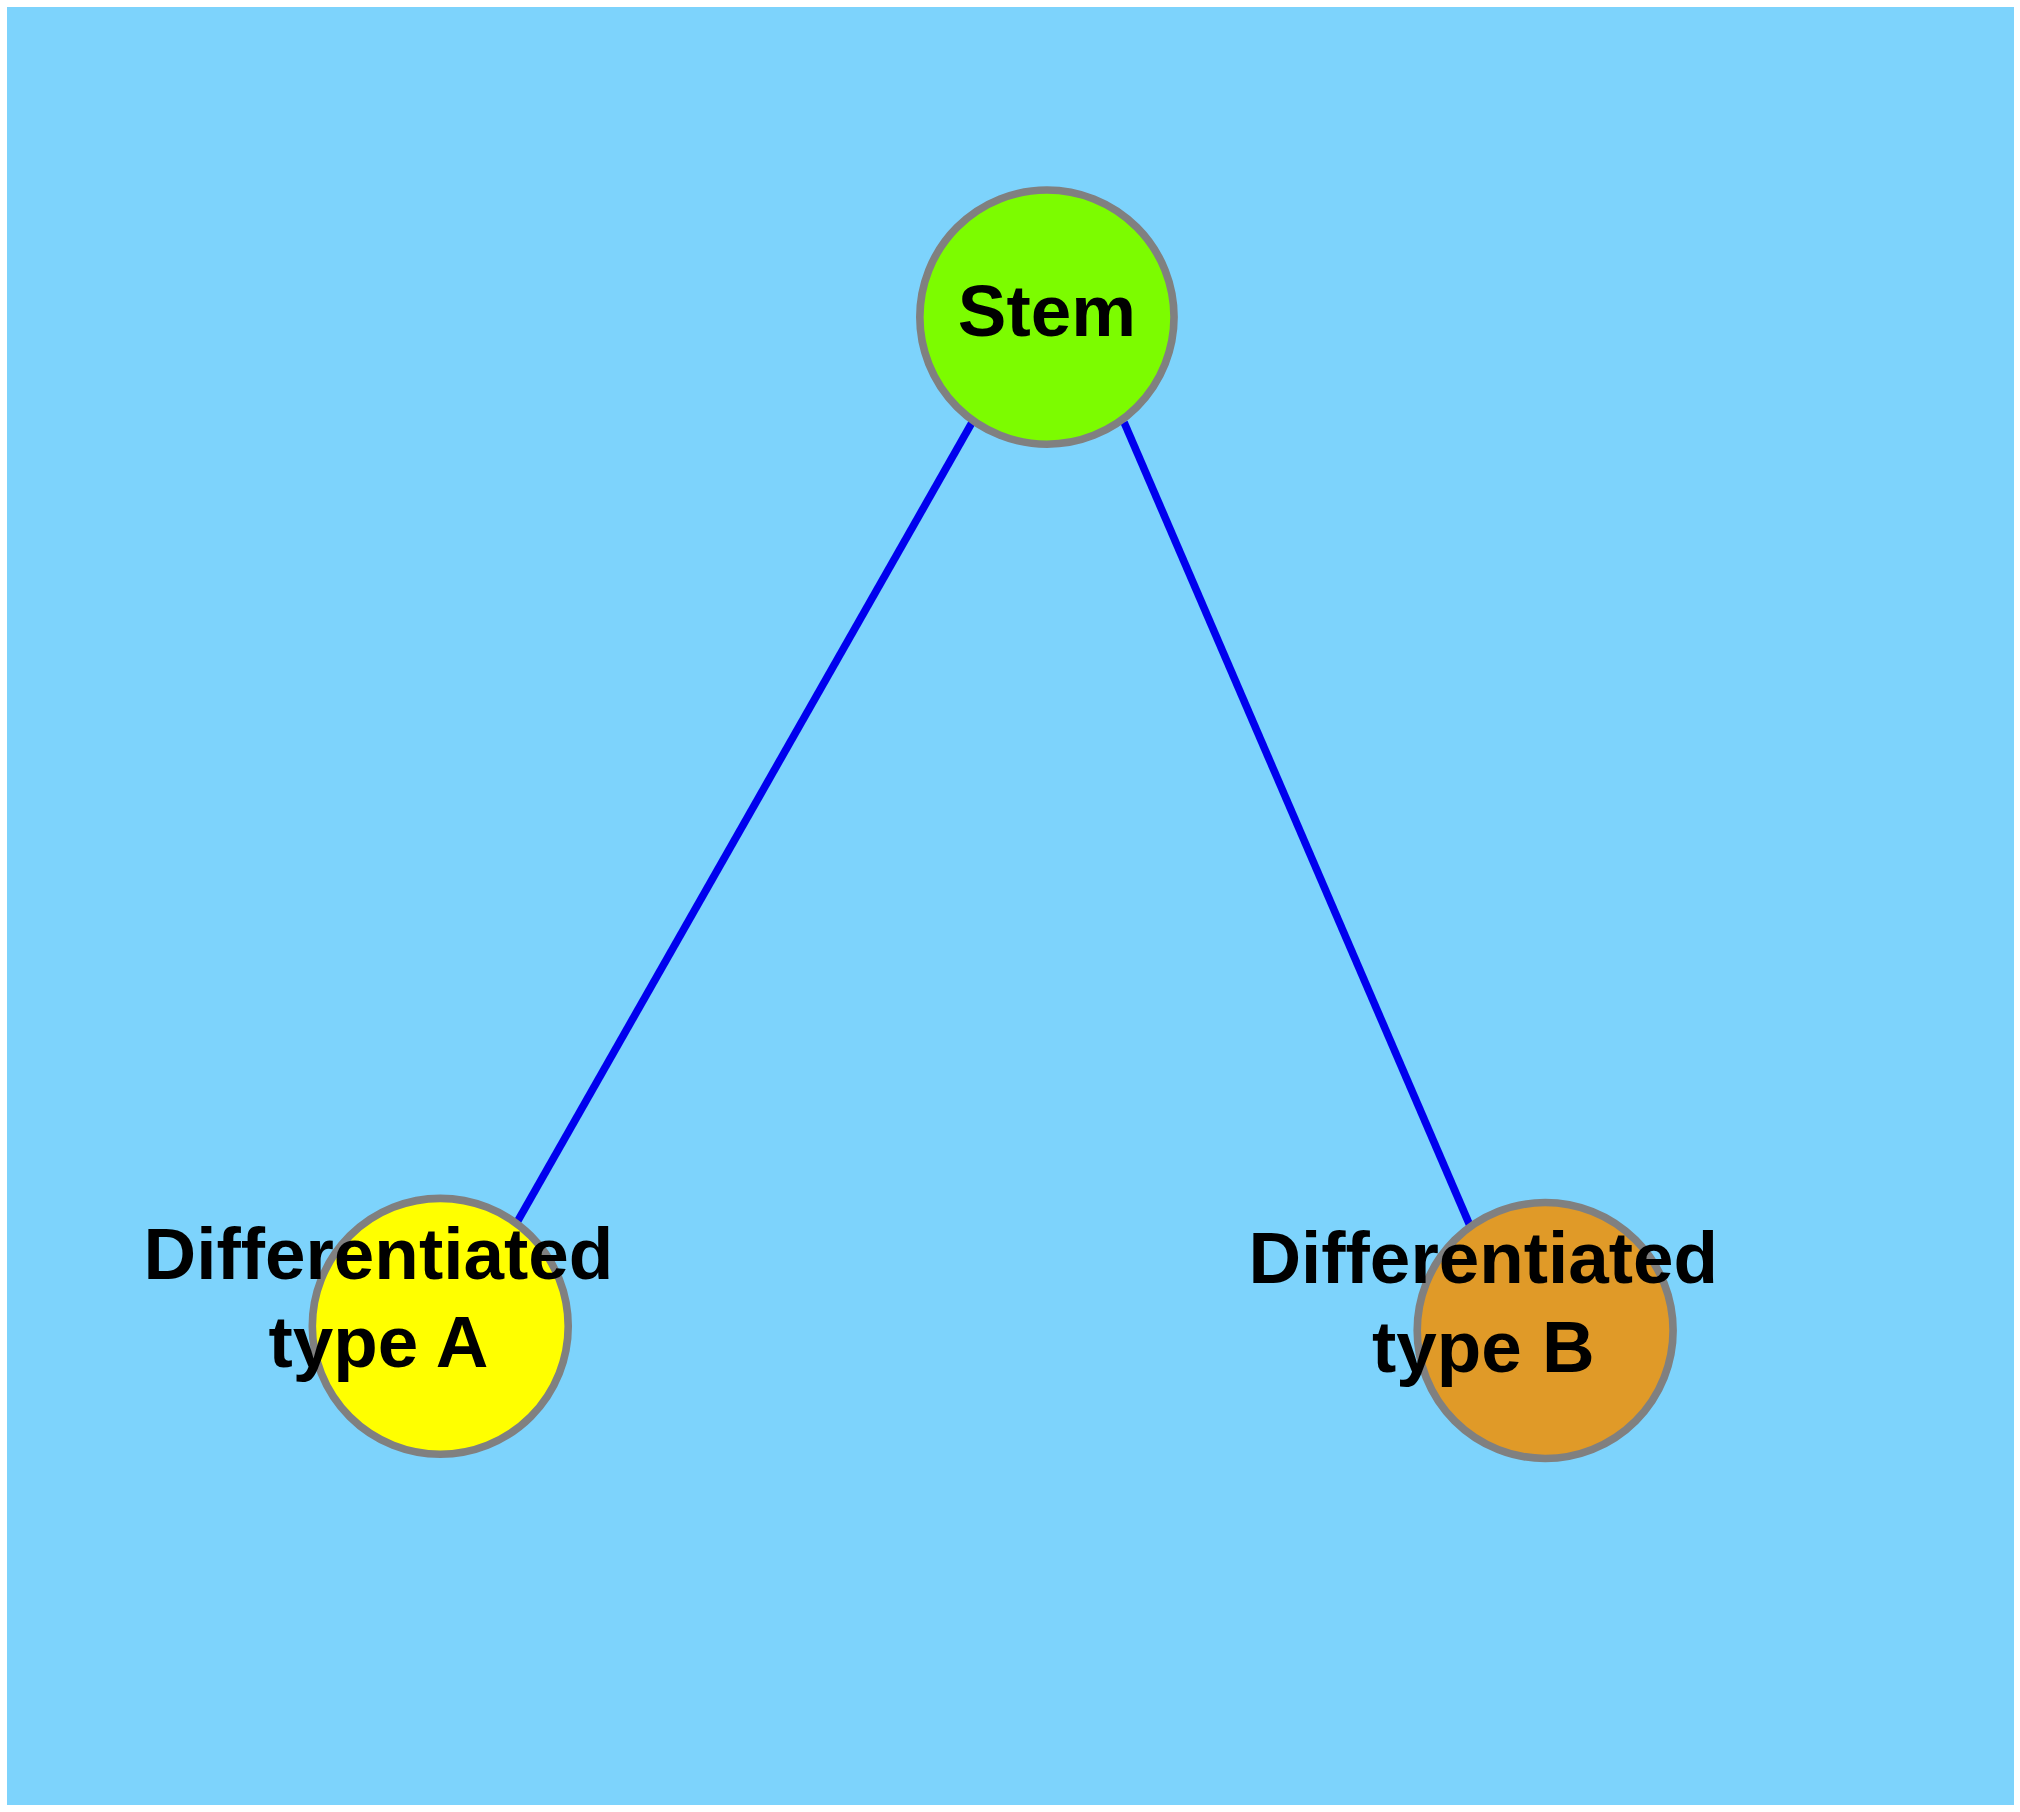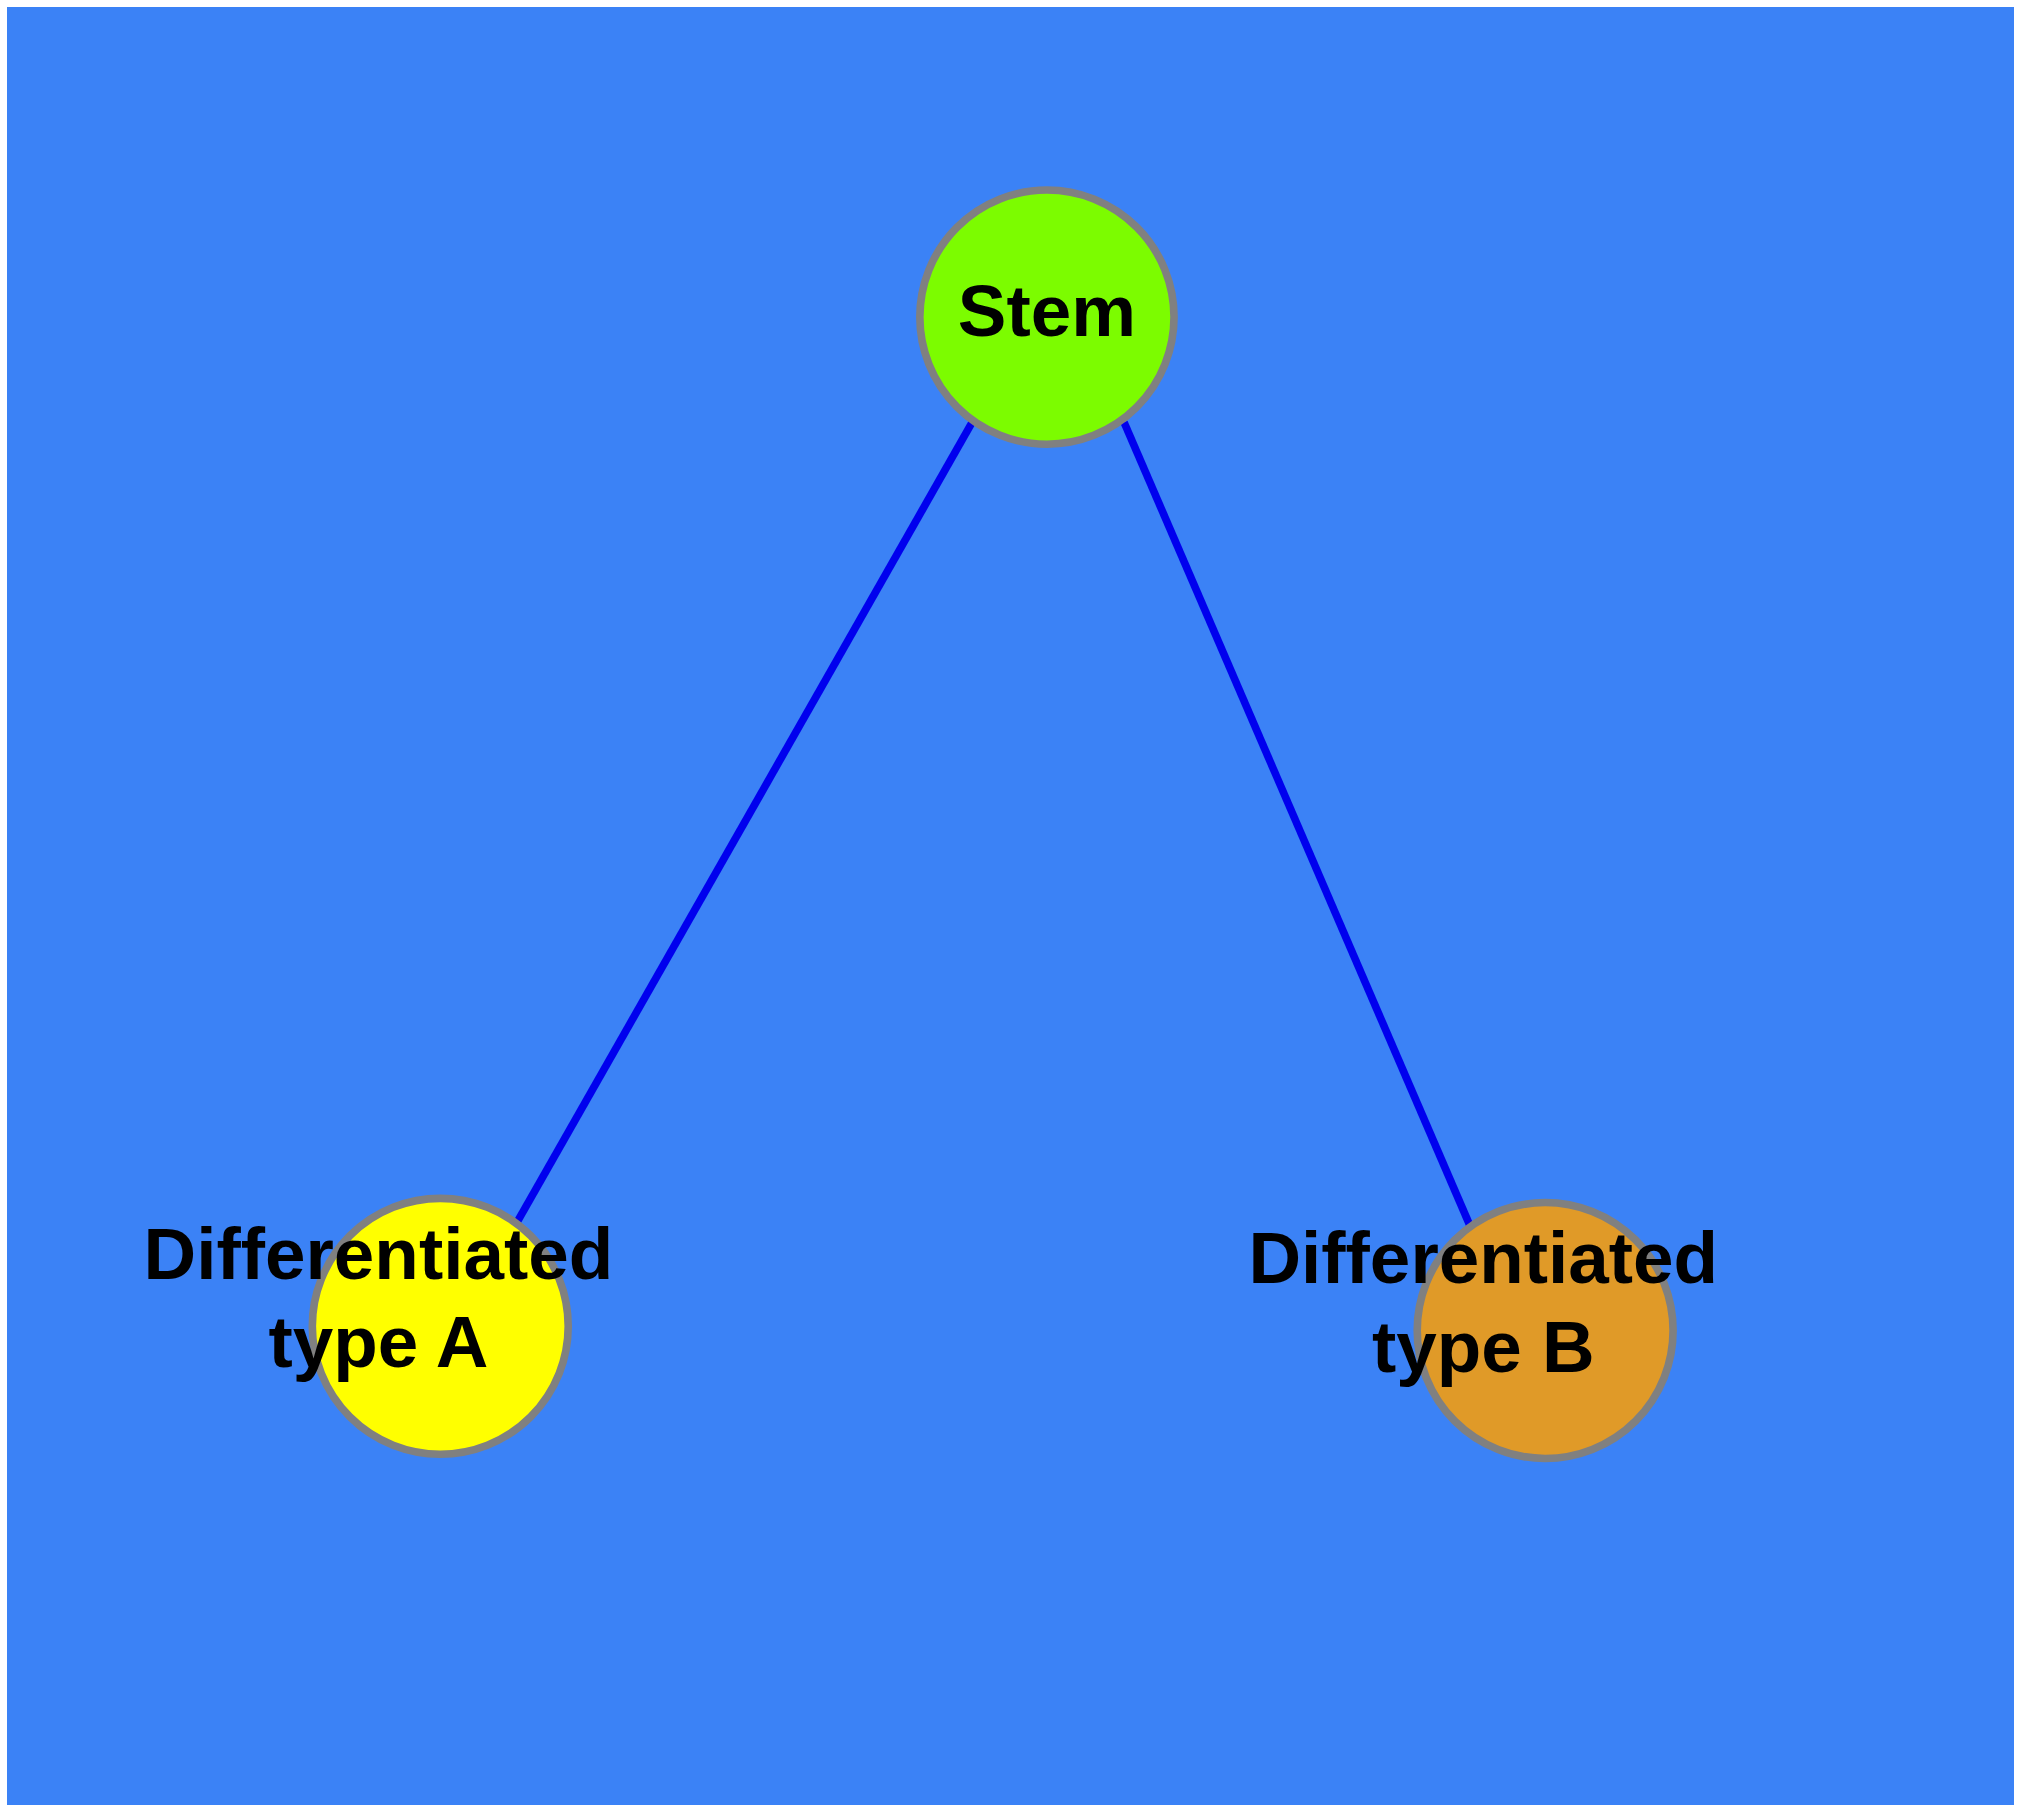--- a/index.html
+++ b/index.html
@@ -20,21 +20,21 @@
     height: 1812px;
     background: #ffffff;
     box-sizing: border-box;
   }
   #plot-area {
     position: absolute;
     left: 6.8px;
     top: 6.8px;
     width: 2007px;
     height: 1798px;
-    background: #3b82f6;
+    background: #7dd3fc;
   }
   #graph-svg {
     position: absolute;
     left: 0;
     top: 0;
     width: 2007px;
     height: 1798px;
     display: block;
   }
   .node-circle {

